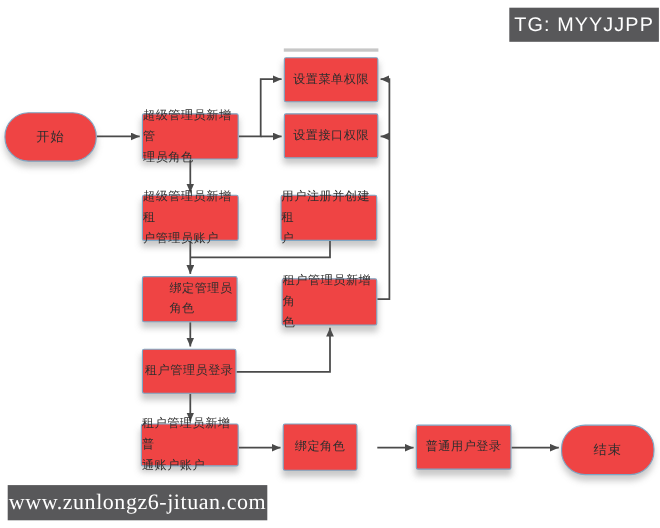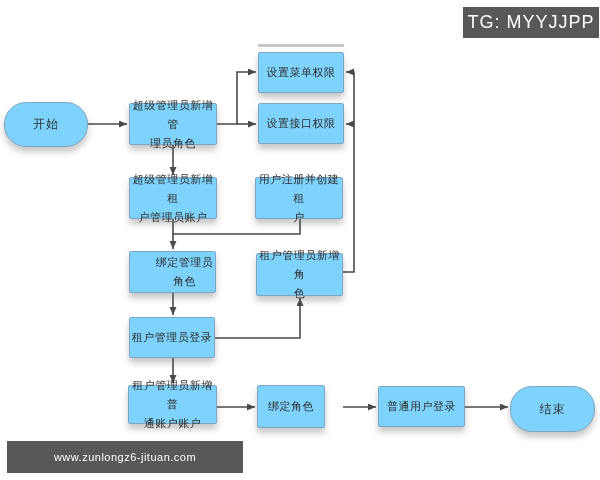--- a/index.html
+++ b/index.html
@@ -16,27 +16,26 @@
 
   .connectors {
     position: absolute;
     left: 0; top: 0;
     width: 600px; height: 480px;
     pointer-events: none;
   }
 
   .node {
     position: absolute;
-    background: #7dd3fc;
+    background: #ef4444;
     border: 1px solid #7ea6c4;
     border-radius: 2px;
     display: flex;
     align-items: center;
     justify-content: center;
-    text-align: center;
     box-shadow: 0 5px 6px rgba(96,96,96,0.35);
   }
   .node span {
     white-space: pre-line;
     font-size: 11px;
     line-height: 19px;
     color: #2e2e2e;
     letter-spacing: 0.5px;
   }
   .node.terminal {
@@ -79,22 +78,23 @@
   }
   .wm-tg {
     left: 463px; top: 7px;
     width: 136px; height: 31px;
     font-size: 18px;
     letter-spacing: 1px;
   }
   .wm-site {
     left: 7px; top: 441px;
     width: 236px; height: 32px;
-    font-size: 11px;
+    font-size: 20px;
     letter-spacing: 0.5px;
+    font-family: Liberation Serif, serif;
   }
 </style>
 </head>
 <body>
 
 <div class="screen">
 
   <svg class="connectors" viewBox="0 0 600 480" xmlns="http://www.w3.org/2000/svg">
     <defs>
       <marker id="arrow" markerUnits="userSpaceOnUse" markerWidth="9" markerHeight="8" refX="8" refY="3.5" orient="auto">

